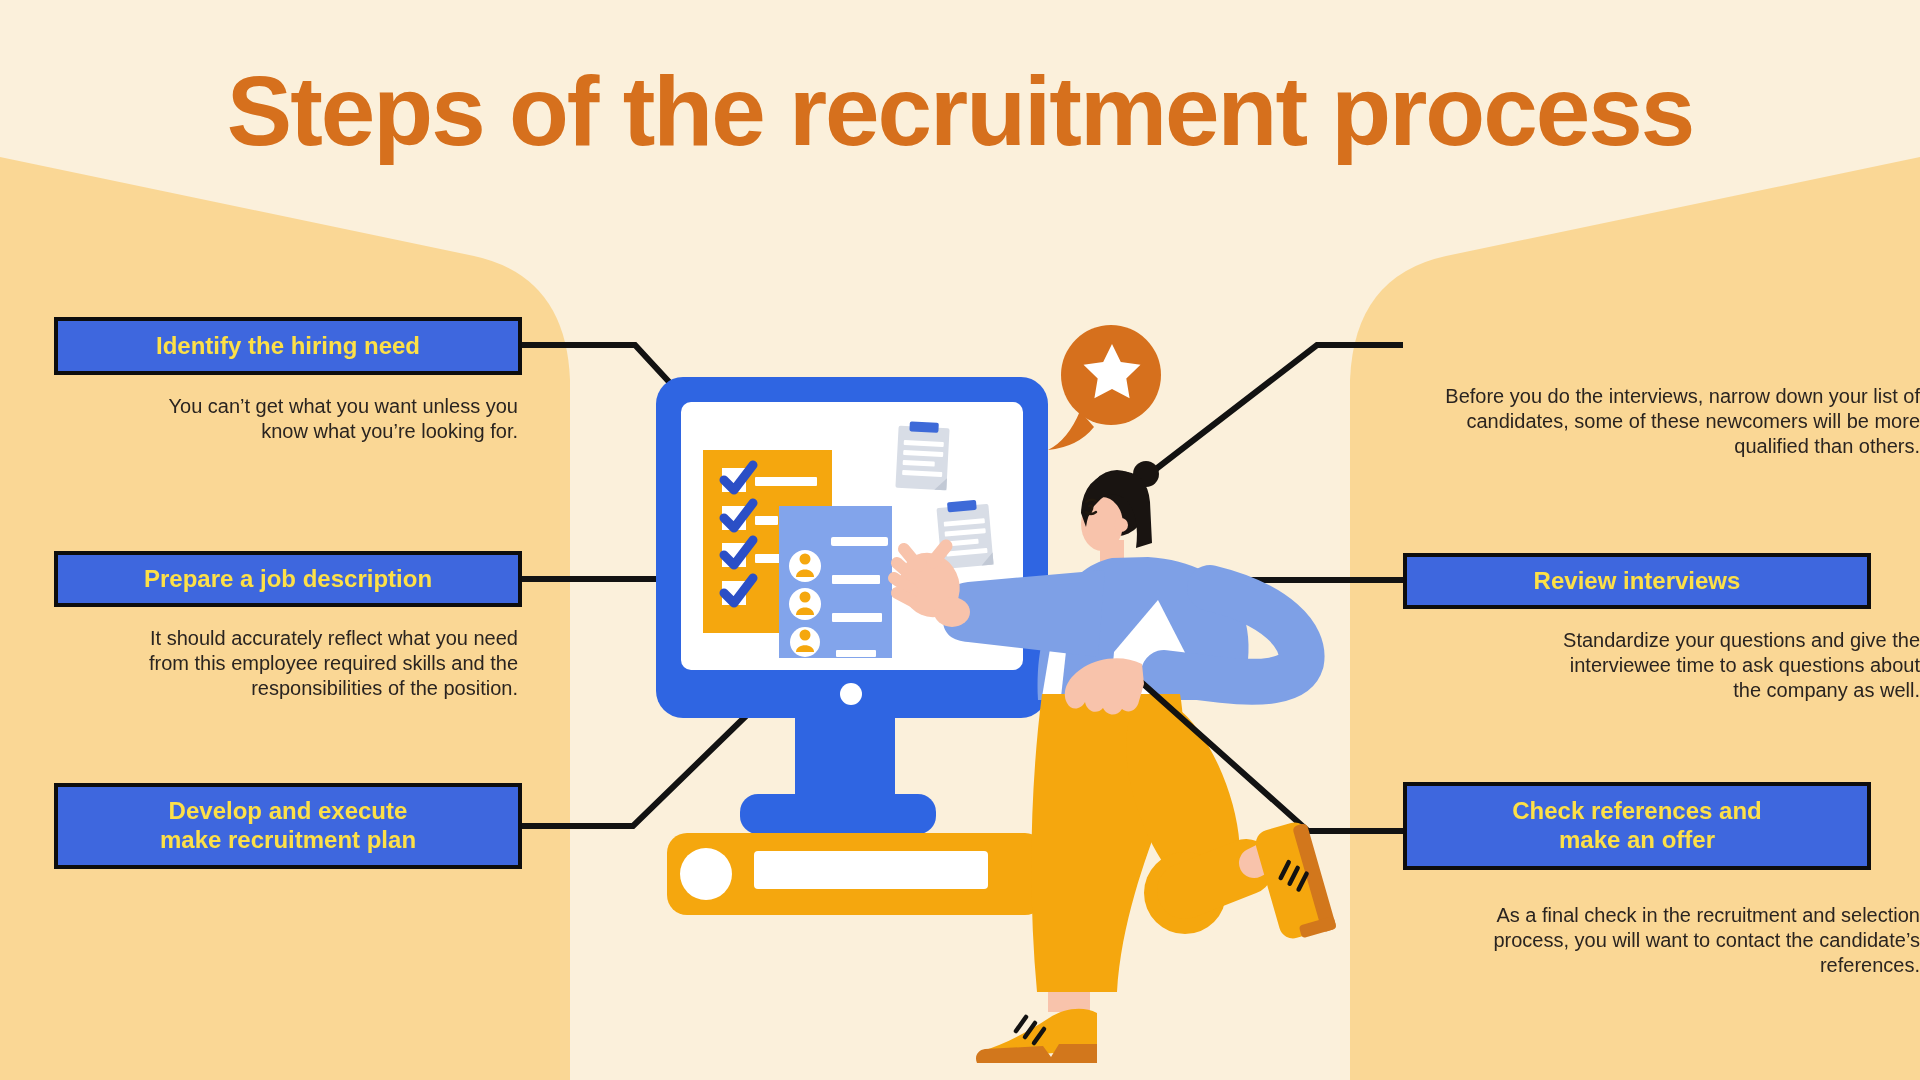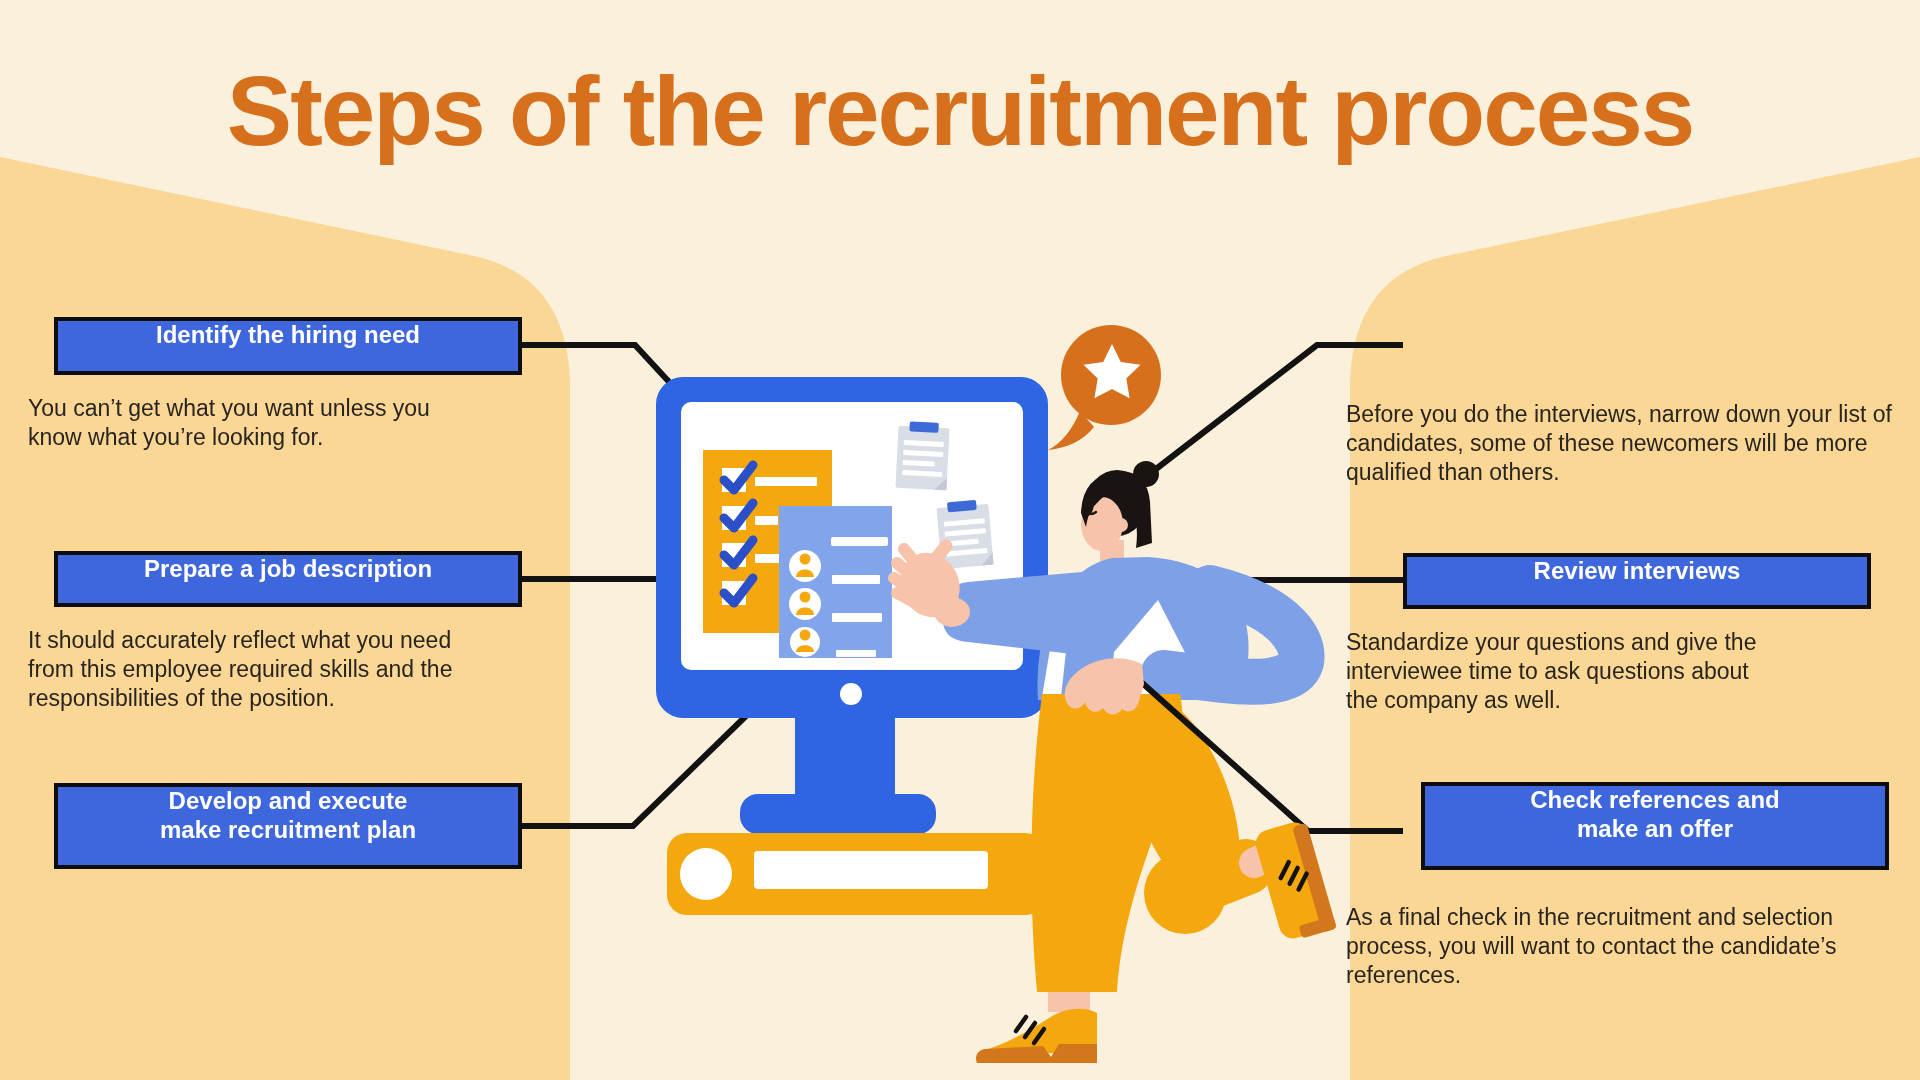--- a/index.html
+++ b/index.html
@@ -15,37 +15,37 @@
     background:var(--background);margin:0 auto;
   }
   .canvas svg.art{position:absolute;left:0;top:0;}
   h1.title{
     position:absolute;left:0;right:0;top:44px;margin:16px;text-align:center;
     font-size:98px;font-weight:700;letter-spacing:-2px;color:var(--accent_orange);
     line-height:1.05;
   }
   .box{
     position:absolute;box-sizing:border-box;border:4px solid #0D0D0D;
-    background:var(--box_blue);color:#ffffff;display:flex;align-items:flex-start;justify-content:center;
+    background:var(--box_blue);color:#fde047;display:flex;align-items:center;justify-content:center;
     text-align:center;font-weight:700;font-size:24px;line-height:1.2;white-space:pre-line;
   }
   .desc{
-    position:absolute;color:var(--text_dark);font-size:23px;line-height:1.26;
-    text-align:left;white-space:pre;
+    position:absolute;color:var(--text_dark);font-size:20px;line-height:1.26;
+    text-align:right;white-space:pre;
   }
   #box-l0{left:54px;top:317px;width:468px;height:58px;}
   #box-l1{left:54px;top:551px;width:468px;height:56px;}
   #box-l2{left:54px;top:783px;width:468px;height:86px;}
   #box-r0{left:1403px;top:316px;width:468px;height:58px;}
   #box-r1{left:1403px;top:553px;width:468px;height:56px;}
-  #box-r2{left:1403px;top:782px;width:468px;height:88px;margin-left:18px;}
+  #box-r2{left:1403px;top:782px;width:468px;height:88px;}
   #desc-l0{left:28px;top:394px;width:490px;}
   #desc-l1{left:28px;top:626px;width:490px;}
   #desc-l2{left:28px;top:898px;width:490px;}
-  #desc-r0{left:1346px;top:400px;width:574px;}
+  #desc-r0{left:1346px;top:384px;width:574px;}
   #desc-r1{left:1346px;top:628px;width:574px;}
   #desc-r2{left:1346px;top:903px;width:574px;}
 </style>
 </head>
 <body>
 
 <div class="canvas">
 
   <svg class="art" width="1920" height="1080" viewBox="0 0 1920 1080">
 

